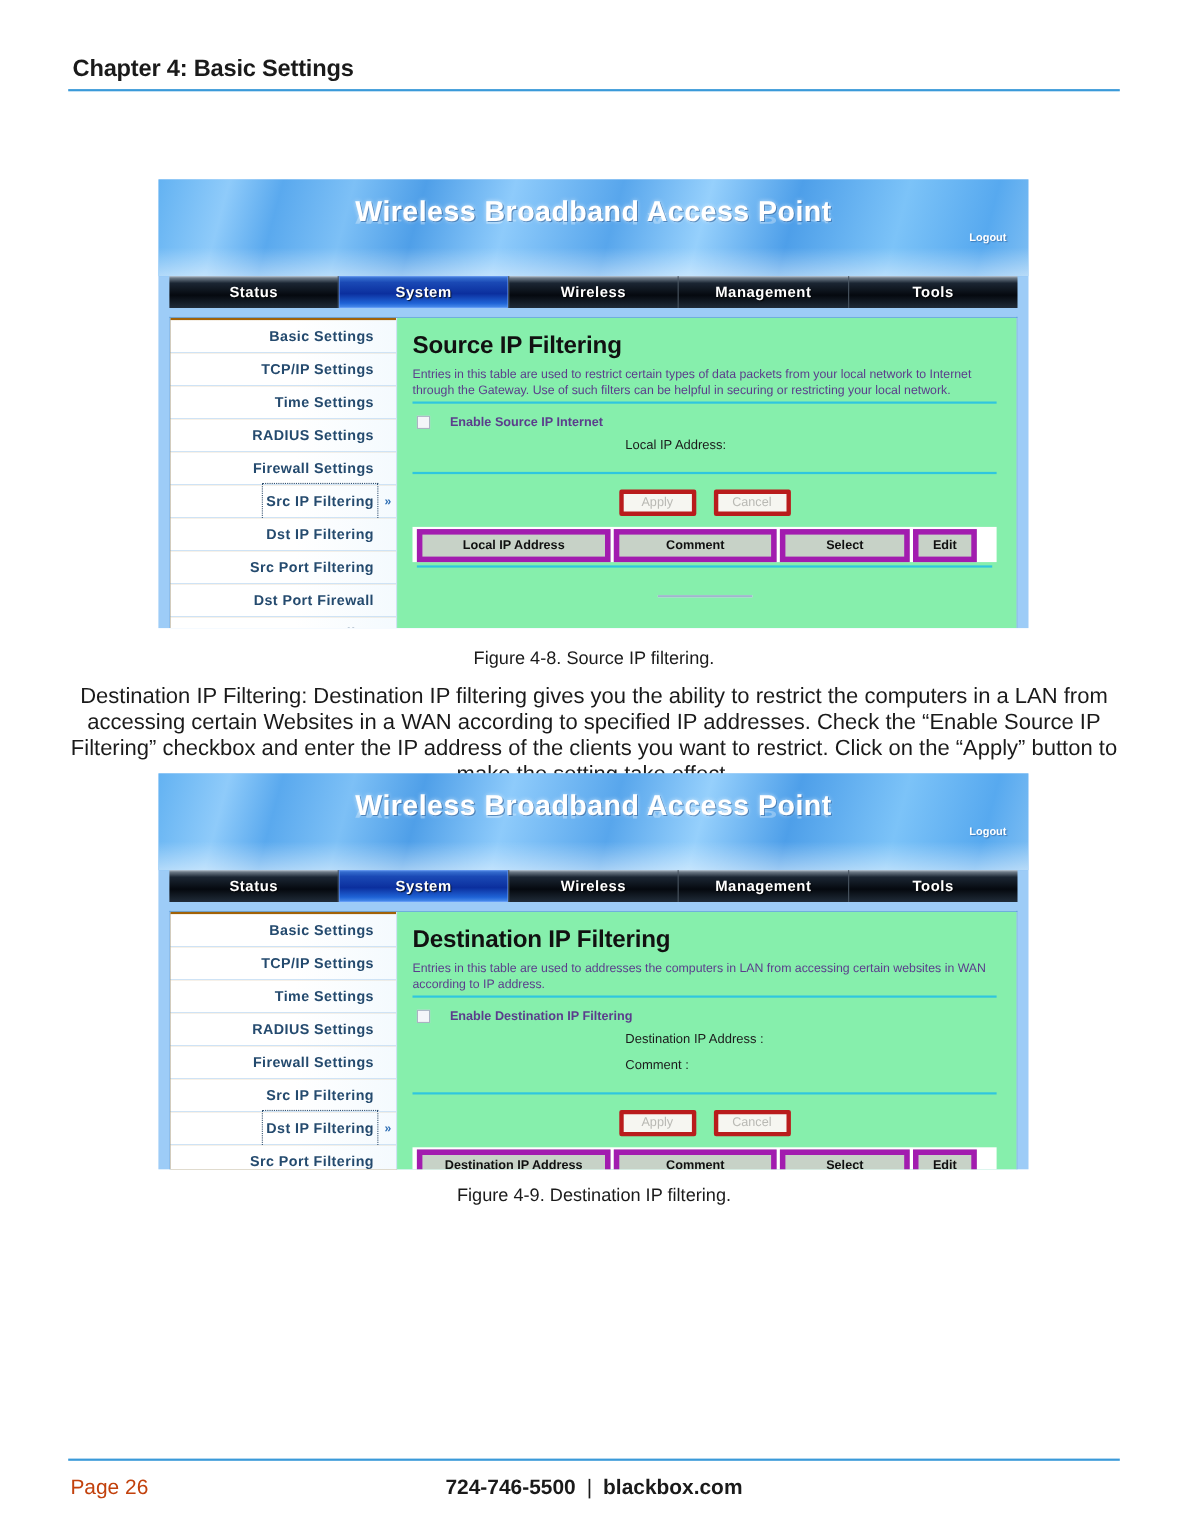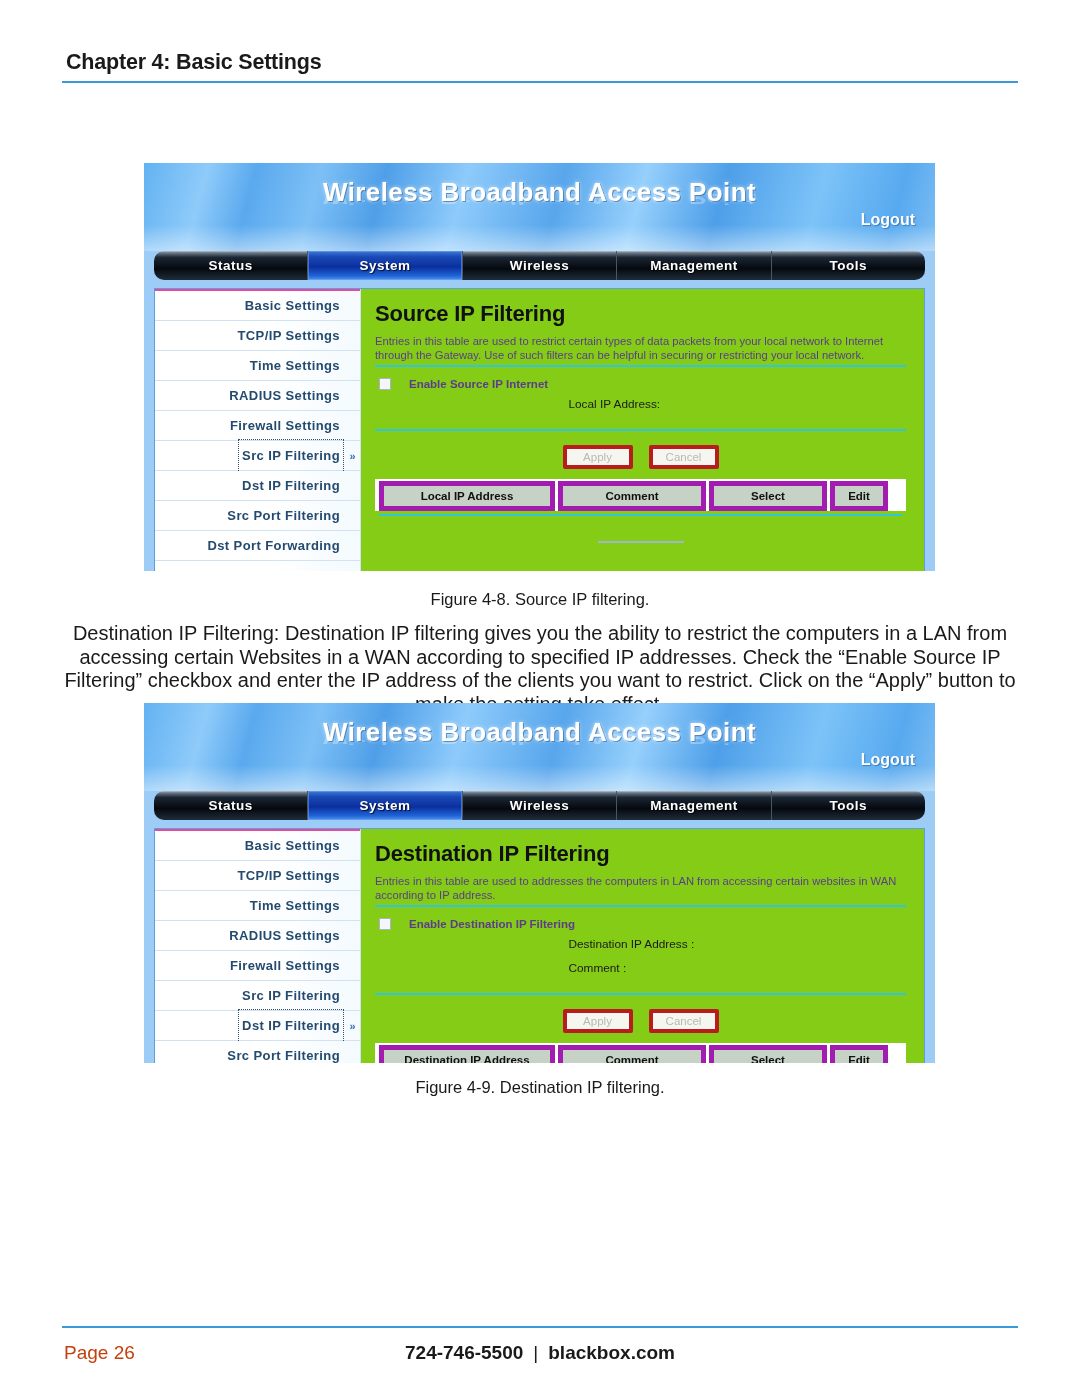--- a/index.html
+++ b/index.html
@@ -122,34 +122,34 @@
     font-weight: bold;
     color: rgba(255,255,255,0.30);
     letter-spacing: 0.4px;
     transform: scaleY(-0.55);
     transform-origin: top center;
     z-index: 1;
   }
   .rt-logout {
     position: absolute;
     right: 20px; top: 48px;
-    font-size: 16px;
+    font-size: 10px;
     font-weight: bold;
     color: #ffffff;
     text-shadow: 1px 1px 1px rgba(40,90,150,0.6);
     z-index: 3;
   }
 
   .rt-navbar {
     position: relative;
     margin: 0 10px;
     height: 29px;
     display: flex;
     background: linear-gradient(180deg, #b9c3cd 0%, #6d7a87 6%, #1b2633 22%, #05090f 60%, #202c39 100%);
-    border-radius: 10px;
+    border-radius: 0;
     overflow: hidden;
   }
   .rt-tab {
     flex: 1 1 0;
     display: flex;
     align-items: center;
     justify-content: center;
     font-size: 13.5px;
     font-weight: bold;
     color: #ffffff;
@@ -169,21 +169,21 @@
     margin: 8px 10px 0 10px;
     display: flex;
     background: #fdfdff;
     border: 1px solid #5b9fe0;
     border-bottom: none;
     min-height: 10px;
   }
   .rt-sidebar {
     width: 206px;
     flex: 0 0 206px;
-    background: #ec4899;
+    background: #a16207;
     padding-top: 2px;
     box-sizing: border-box;
     border-right: 1px solid #cfe3f5;
   }
   .rt-menu-item {
     position: relative;
     height: 30px;
     line-height: 30px;
     padding-right: 18px;
     text-align: right;
@@ -210,21 +210,21 @@
     font-weight: bold;
     position: absolute;
     right: 4px;
     top: 0;
   }
 
   .rt-content {
     flex: 1 1 auto;
     padding: 8px 18px 0 14px;
     box-sizing: border-box;
-    background: #84cc16;
+    background: #86efac;
   }
   .rt-h1 {
     font-size: 22px;
     font-weight: bold;
     color: #111111;
     letter-spacing: -0.2px;
     margin: 4px 0 7px 0;
   }
   .rt-desc {
     font-size: 11.2px;
@@ -368,21 +368,21 @@
         <span class="lbl">Src IP Filtering</span>
         <span class="chev">»</span>
       </div>
       <div class="rt-menu-item">
         <span class="lbl">Dst IP Filtering</span>
       </div>
       <div class="rt-menu-item">
         <span class="lbl">Src Port Filtering</span>
       </div>
       <div class="rt-menu-item">
-        <span class="lbl">Dst Port Forwarding</span>
+        <span class="lbl">Dst Port Firewall</span>
       </div>
       <div class="rt-menu-item">
         <span class="lbl">Port Forwarding</span>
       </div>
     </div>
 
     <div class="rt-content">
       <div class="rt-h1">Source IP Filtering</div>
       <div class="rt-desc">Entries in this table are used to restrict certain types of data packets from your local network to Internet through the Gateway. Use of such filters can be helpful in securing or restricting your local network.</div>
       <div class="rt-hr"></div>

